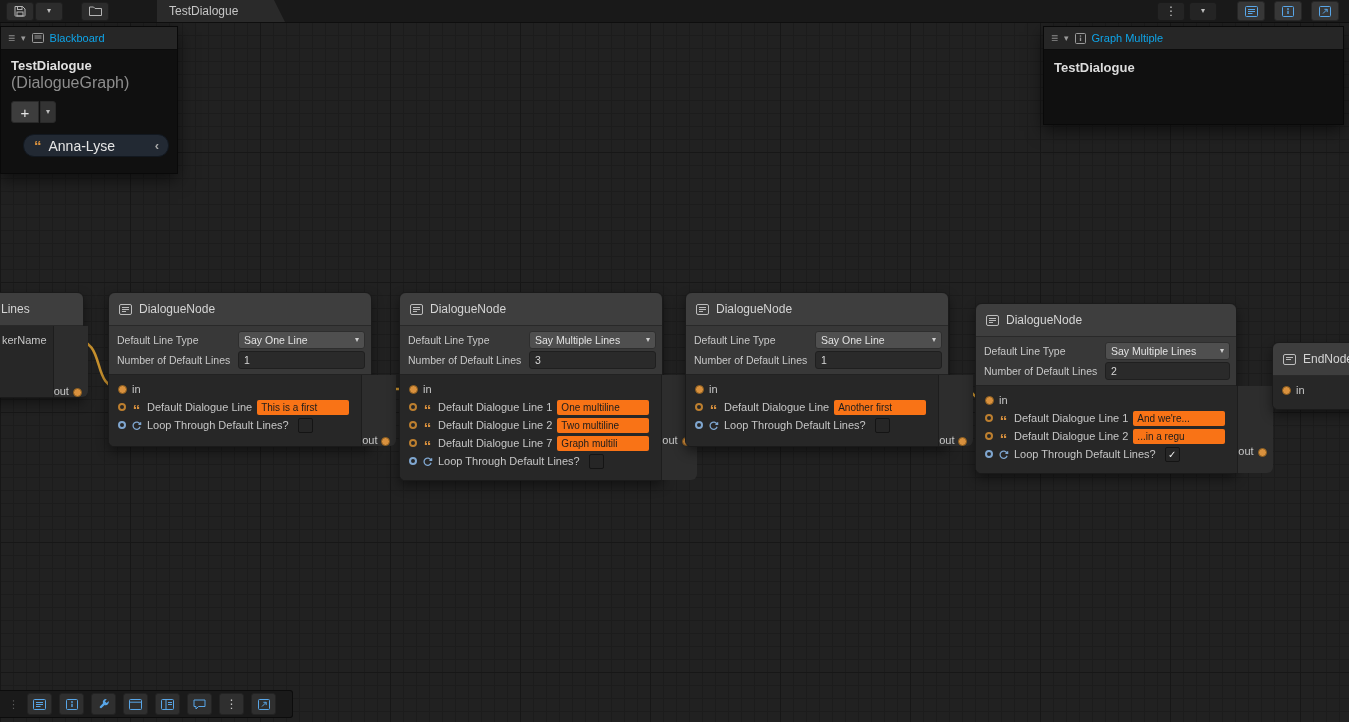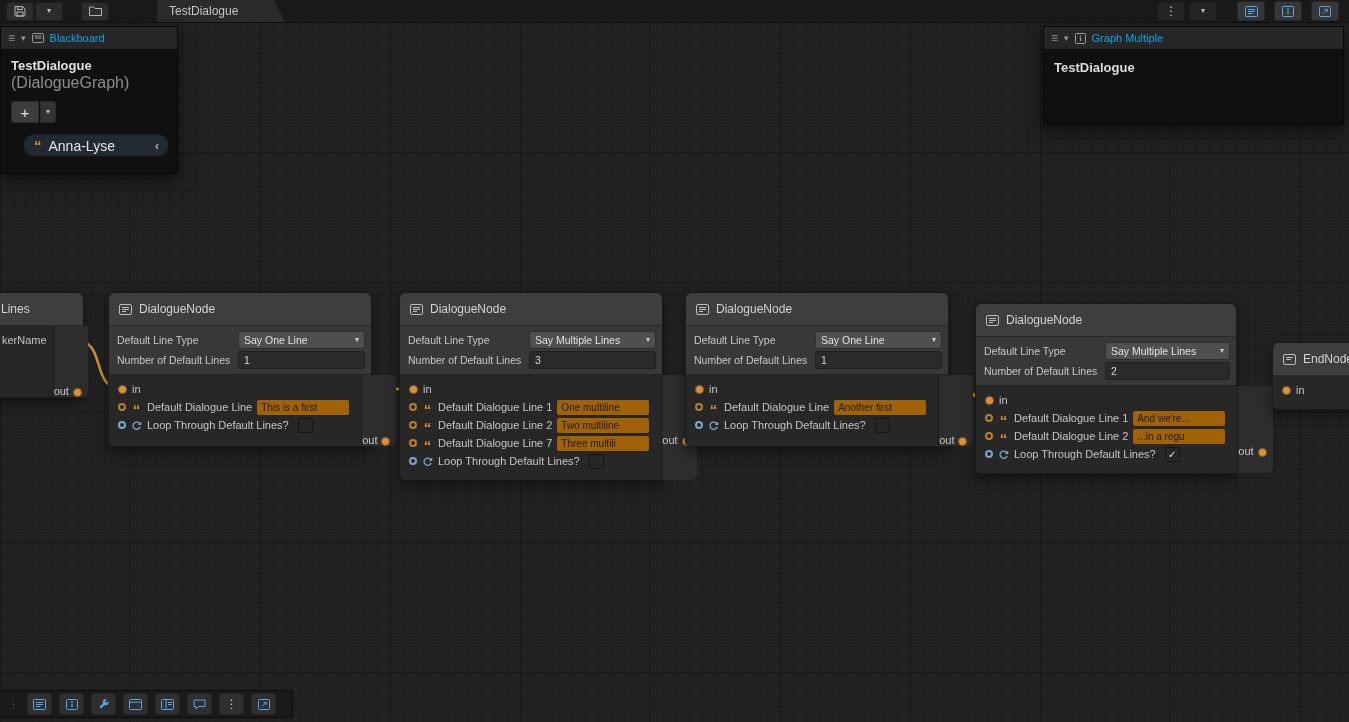--- a/index.html
+++ b/index.html
@@ -57,21 +57,21 @@
     padding-top:5px;}
   .port-row{display:flex;align-items:center;height:18px;padding:0 6px 0 9px;gap:5px;}
   .out-row{display:flex;align-items:flex-end;justify-content:flex-end;gap:4px;height:18px;padding-right:6px;margin-top:48px;}
   .port-label{font-size:11px;color:#c6c6c6;white-space:nowrap;}
   .dot{width:9px;height:9px;border-radius:50%;flex-shrink:0;box-sizing:border-box;cursor:crosshair;}
   .dot.exec{background:#d9913e;border:1px solid #8a5c1e;}
   .dot.hollow{background:transparent;border:2px solid #bd7f2f;width:8px;height:8px;}
   .dot.hollow.blue{border-color:#7fa6cf;}
   .row-icon{display:flex;align-items:center;width:11px;justify-content:center;}
   .quote{color:#d9913e;font-size:15px;font-weight:bold;line-height:6px;transform:translateY(3px);}
-  .strfield{margin-left:auto;margin-right:6px;width:84px;height:15px;background:#a16207;border-radius:2px;
+  .strfield{margin-left:auto;margin-right:6px;width:84px;height:15px;background:#f97316;border-radius:2px;
     color:#1c1c1c;font-size:10px;display:flex;align-items:center;padding:0 4px;
     white-space:nowrap;overflow:hidden;cursor:text;}
   .checkbox{width:13px;height:13px;margin-left:4px;background:#262626;border:1px solid #141414;
     border-radius:2px;display:flex;align-items:center;justify-content:center;
     font-size:10px;color:#ececec;cursor:pointer;flex-shrink:0;}
   .clip-left .node-title{padding-left:130px;}
   .clip-left .port-row{padding-left:131px;}
   
   .panel{position:absolute;z-index:10;background:#101010;border:1px solid #090909;
     box-shadow:0 6px 16px rgba(0,0,0,.55);}
@@ -296,21 +296,21 @@
               </span>
               <span class="port-label">Default Dialogue Line 2</span>
               <span class="strfield">Two multiline</span>
             </div>
             <div class="port-row">
               <span class="dot hollow"></span>
               <span class="row-icon">
                 <span class="quote">“</span>
               </span>
               <span class="port-label">Default Dialogue Line 7</span>
-              <span class="strfield">Three multili</span>
+              <span class="strfield">Graph multili</span>
             </div>
             <div class="port-row">
               <span class="dot hollow blue"></span>
               <span class="row-icon">
                 <svg width="11" height="11" viewBox="0 0 11 11">
                   <path d="M8.9 4.1A3.6 3.6 0 1 0 9.1 6.8" fill="none" stroke="#7fa6cf" stroke-width="1.3"></path>
                   <path d="M9.6 2.2v2.2H7.4" fill="none" stroke="#7fa6cf" stroke-width="1.3"></path>
                 </svg>
               </span>
               <span class="port-label">Loop Through Default Lines?</span>

